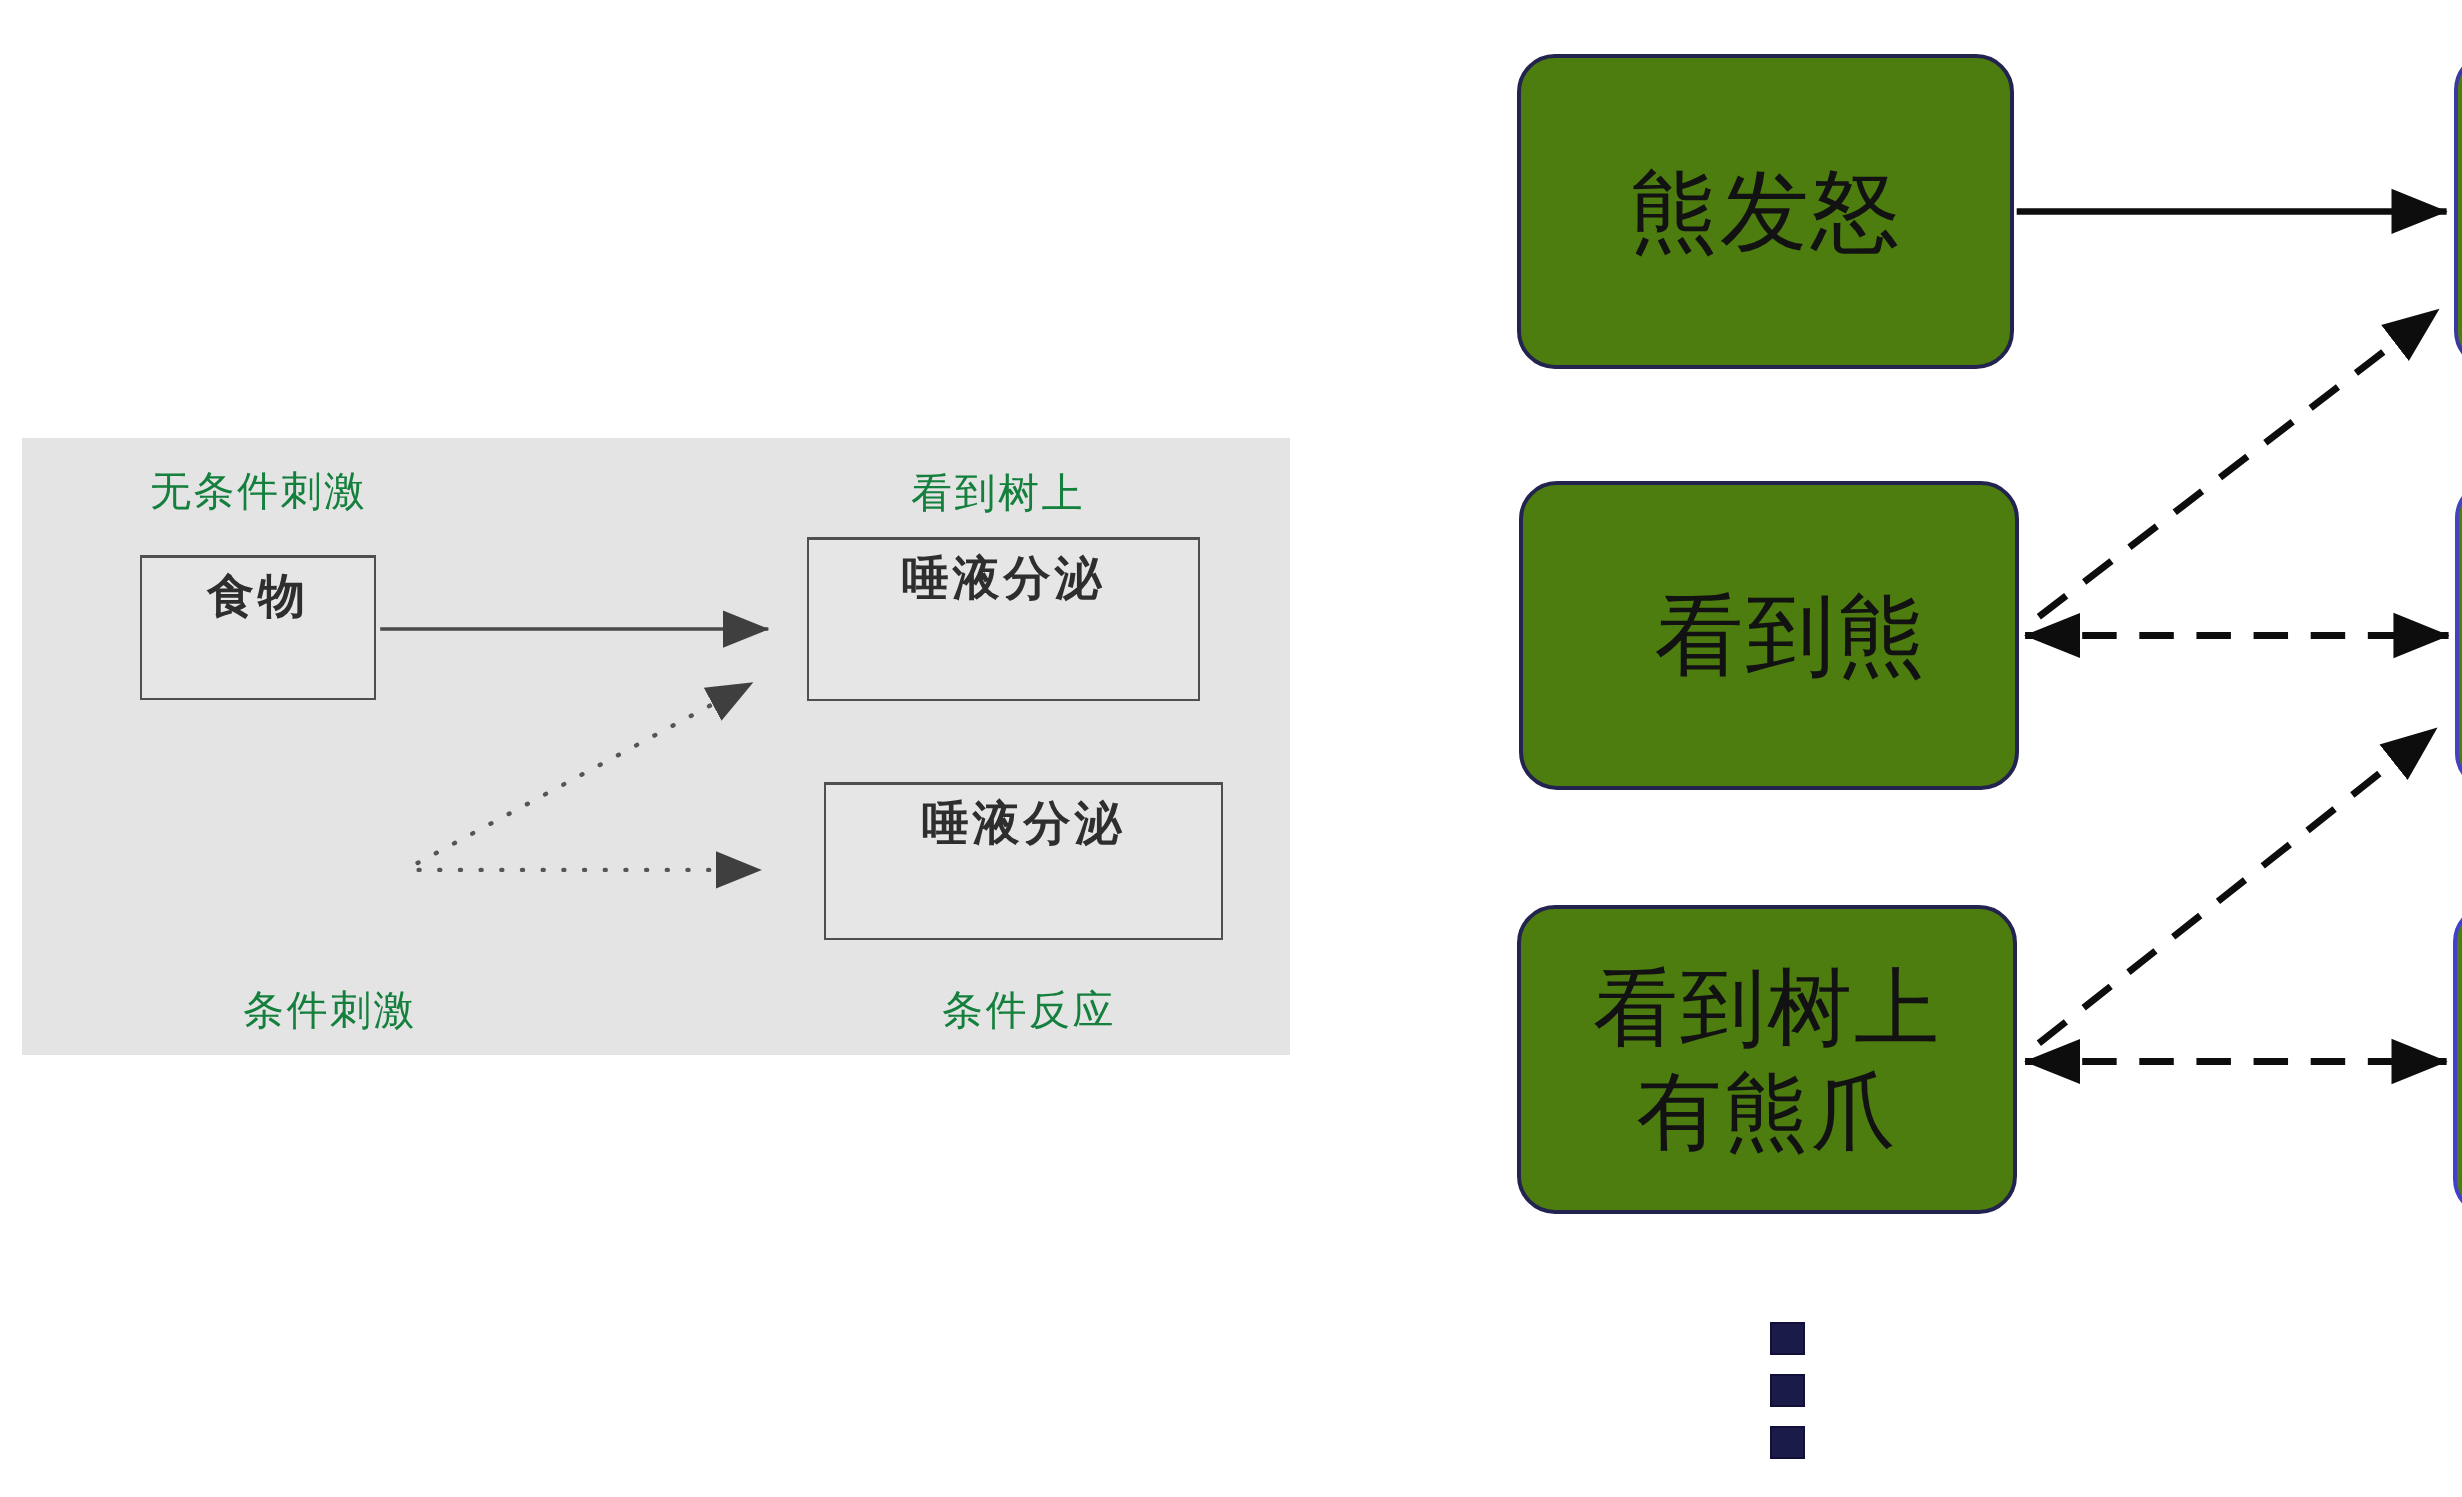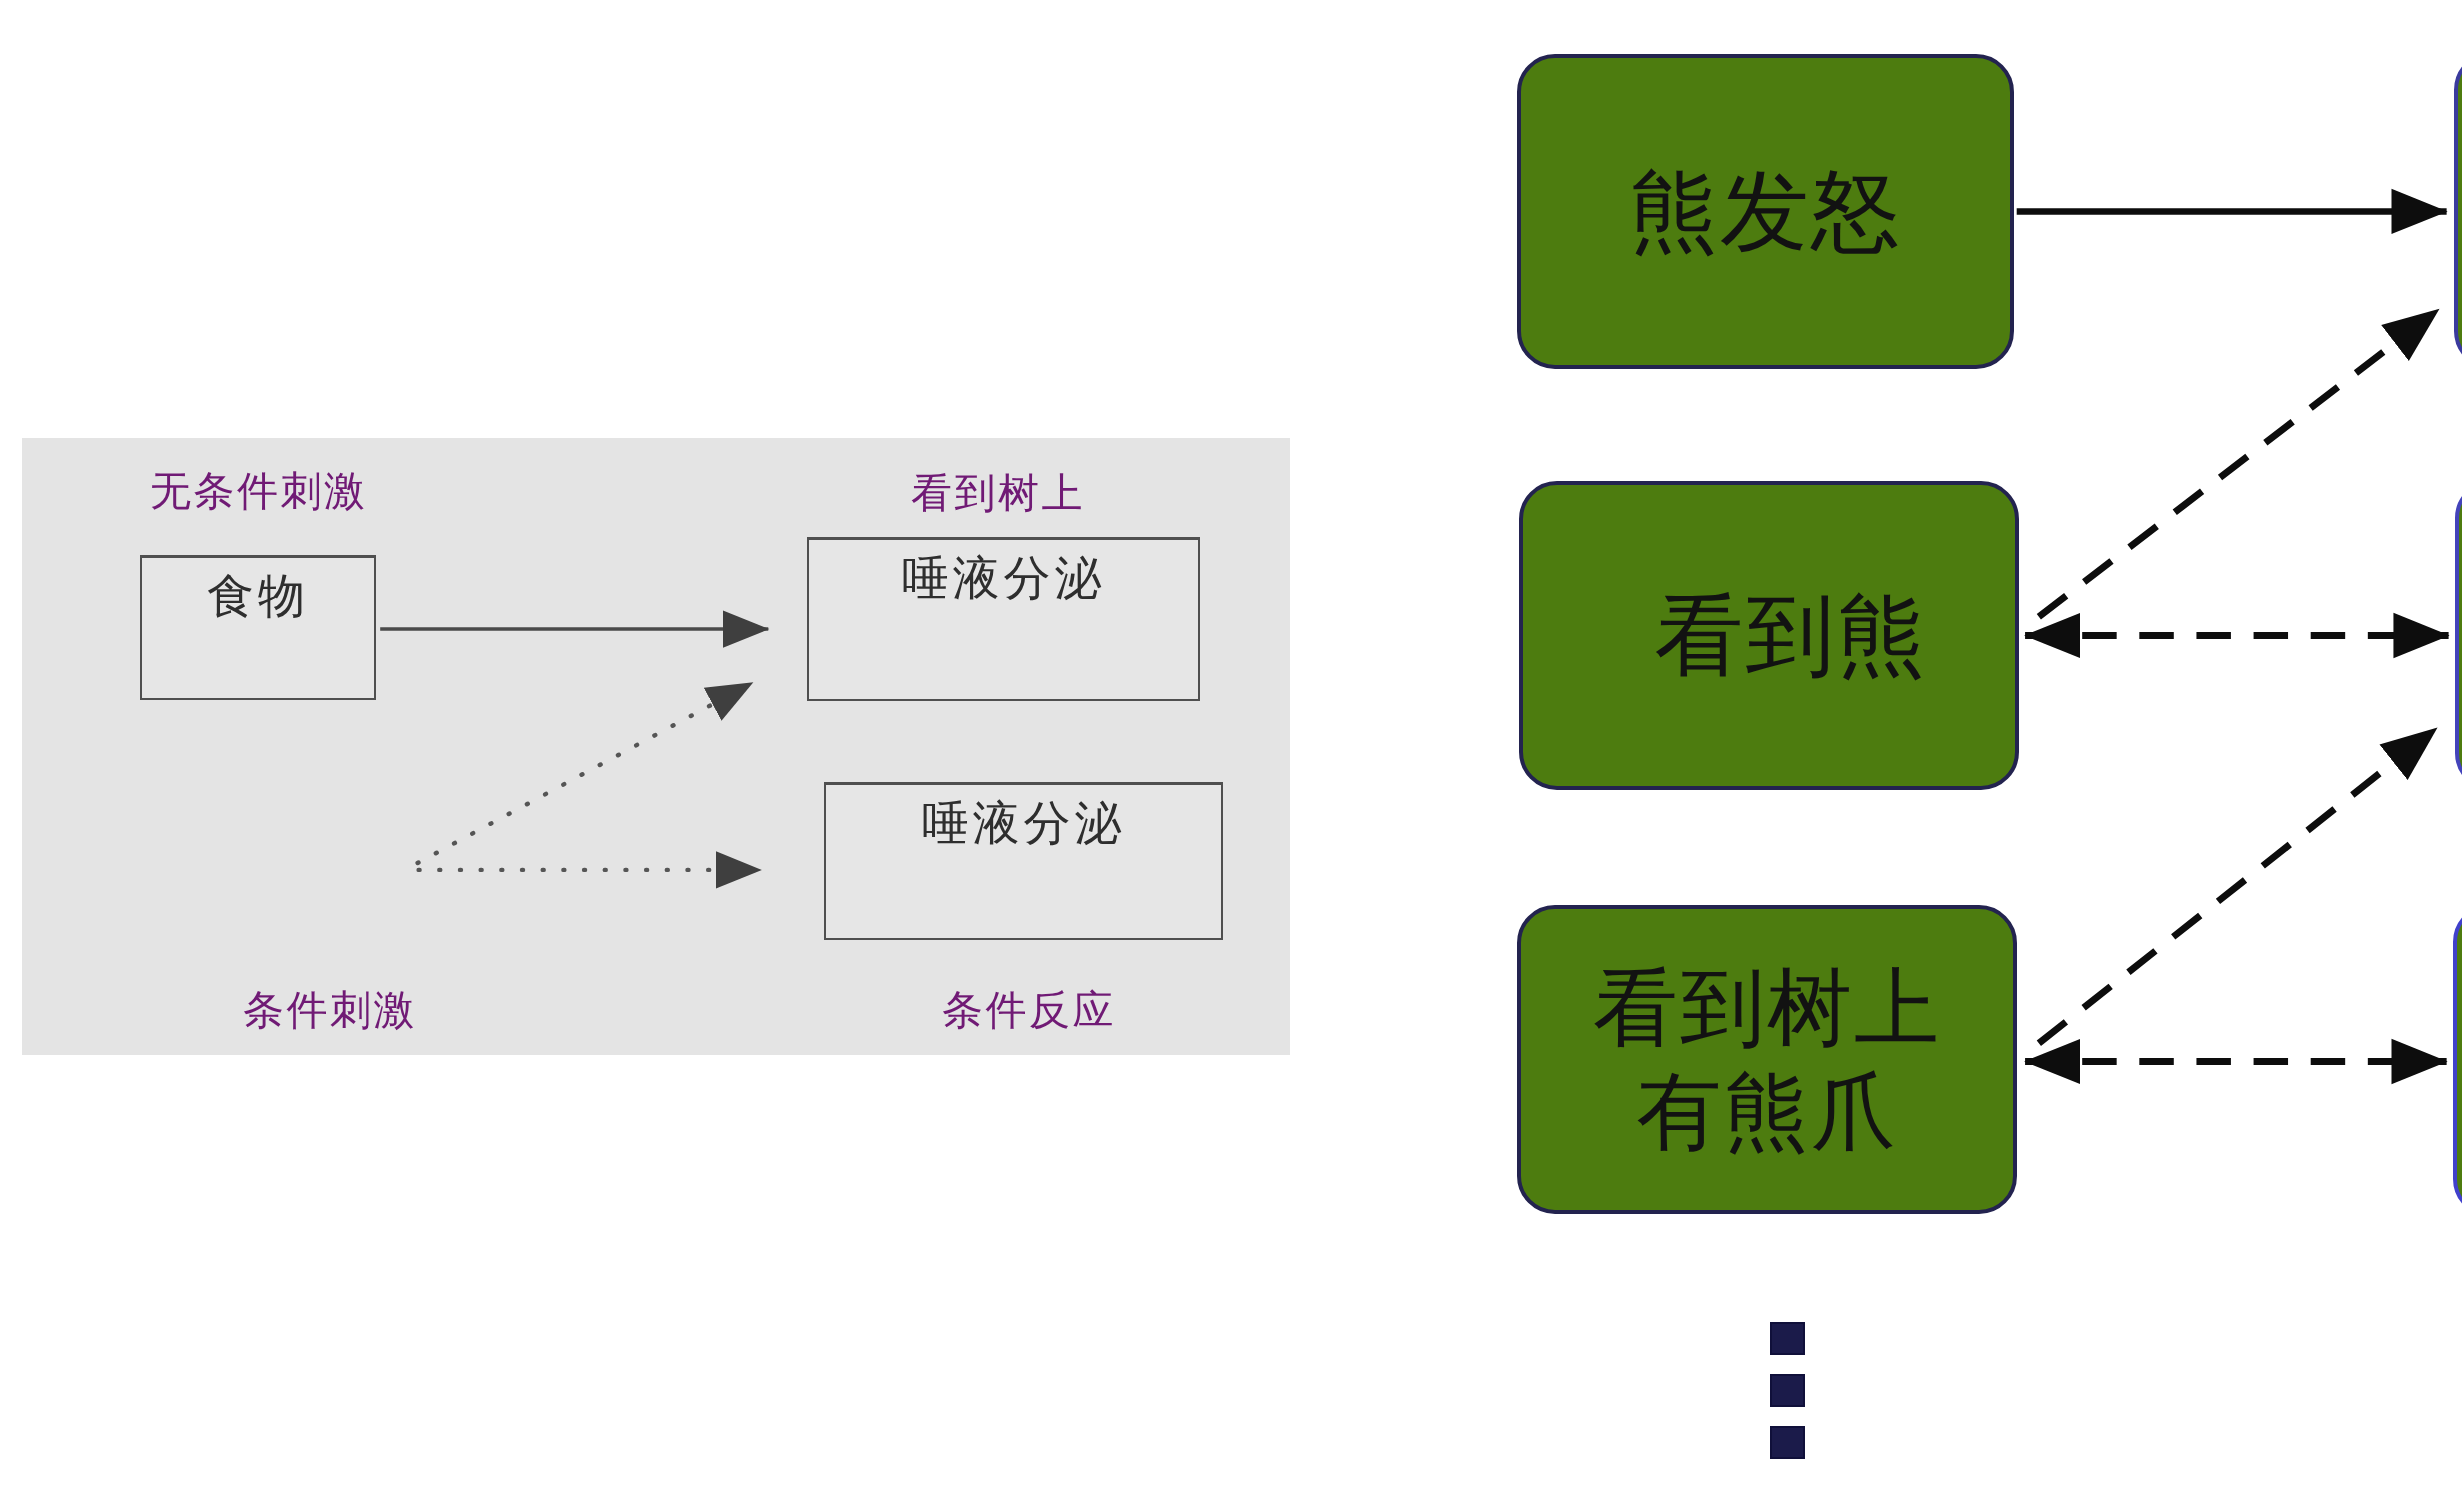--- a/index.html
+++ b/index.html
@@ -1,27 +1,27 @@
 <!DOCTYPE html>
 <html style="font-size:7.9px"><head>
 <meta charset="utf-8">
 <style>
   html,body{margin:0;padding:0;background:#ffffff;}
   .page{position:relative;width:3306px;height:1498px;background:#ffffff;overflow:hidden;
         font-family:"Liberation Sans",sans-serif;}
   
   .panel{position:absolute;left:22px;top:438px;width:1268px;height:617px;background:#e4e4e4;}
-  .plabel{position:absolute;color:#701a75;font-size:41px;font-weight:500;letter-spacing:2.5px;white-space:nowrap;}
+  .plabel{position:absolute;color:#15803d;font-size:41px;font-weight:500;letter-spacing:2.5px;white-space:nowrap;}
   .plabel.ucs{left:128px;top:25.6px;}
   .plabel.ucr{left:889px;top:27.6px;}
   .plabel.cs{left:196px;top:545px;margin-left:25px;}
   .plabel.cr{left:920px;top:545px;}
   .gbox{position:absolute;box-sizing:border-box;border:2.5px solid #4f4f4f;border-top-width:3.9px;
         display:flex;justify-content:center;align-items:flex-start;padding-top:6.9px;
-        color:#2e2e2e;font-size:47px;font-weight:400;letter-spacing:3.9px;background:#e6e6e6;}
+        color:#2e2e2e;font-size:47px;font-weight:700;letter-spacing:3.9px;background:#e6e6e6;}
   .gbox.food{left:118px;top:117px;width:236px;height:145px;}
   .gbox.saliva-top{left:785px;top:99px;width:393px;height:164px;}
   .gbox.bell{left:136px;top:360px;width:249px;height:138px;}
   .gbox.saliva-bottom{left:802px;top:344px;width:399px;height:158px;}
   
   .rbox{position:absolute;box-sizing:border-box;background:#4d7c0f;border-radius:38px;
         display:flex;justify-content:center;align-items:center;text-align:center;}
   .rbox.stim{border:4.4px solid #23234f;color:#121212;font-size:89px;font-weight:500;letter-spacing:2px;}
   .rbox.val{border:4.4px solid #4343bb;color:#0c0c0c;}
   .rbox.bear-rage{left:1517px;top:54px;width:497px;height:315px;}

